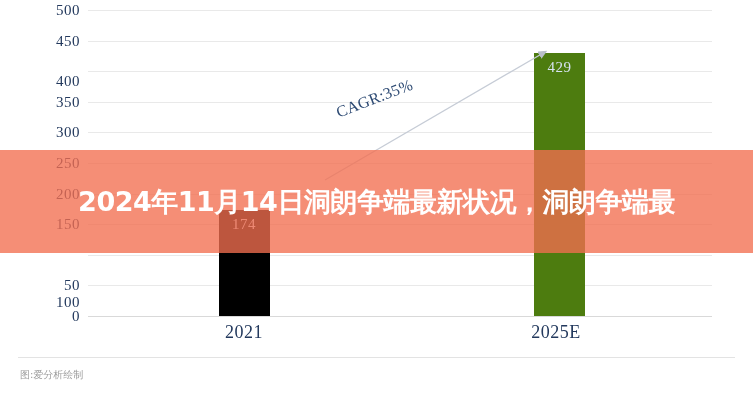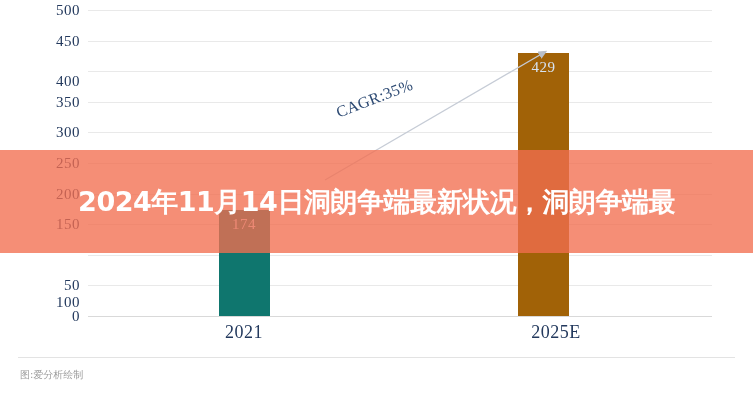--- a/index.html
+++ b/index.html
@@ -199,24 +199,24 @@
         <div class="gridline" style="top: 214.2px;"></div>
         <div class="gridline" style="top: 183.6px;"></div>
         <div class="gridline" style="top: 153px;"></div>
         <div class="gridline" style="top: 122.4px;"></div>
         <div class="gridline" style="top: 91.8px;"></div>
         <div class="gridline" style="top: 61.2px;"></div>
         <div class="gridline" style="top: 30.6px;"></div>
         <div class="gridline" style="top: 0px;"></div>
       </div>
     <div id="bars">
-        <div class="bar" style="left: 130.5px; width: 51px; height: 106.488px; background: #0f766e;">
+        <div class="bar" style="left: 130.5px; width: 51px; height: 106.488px; background: #000000;">
           <div class="bar-value">174</div>
         </div>
-        <div class="bar" style="left: 430px; width: 51px; height: 262.548px; background: #a16207;">
+        <div class="bar" style="left: 446px; width: 51px; height: 262.548px; background: #4d7c0f;">
           <div class="bar-value">429</div>
         </div>
       </div>
   </div>
 
   <div id="x-axis">
       <div class="xtick" style="left: 174px;">2021</div>
       <div class="xtick" style="left: 486px;">2025E</div>
     </div>
 

